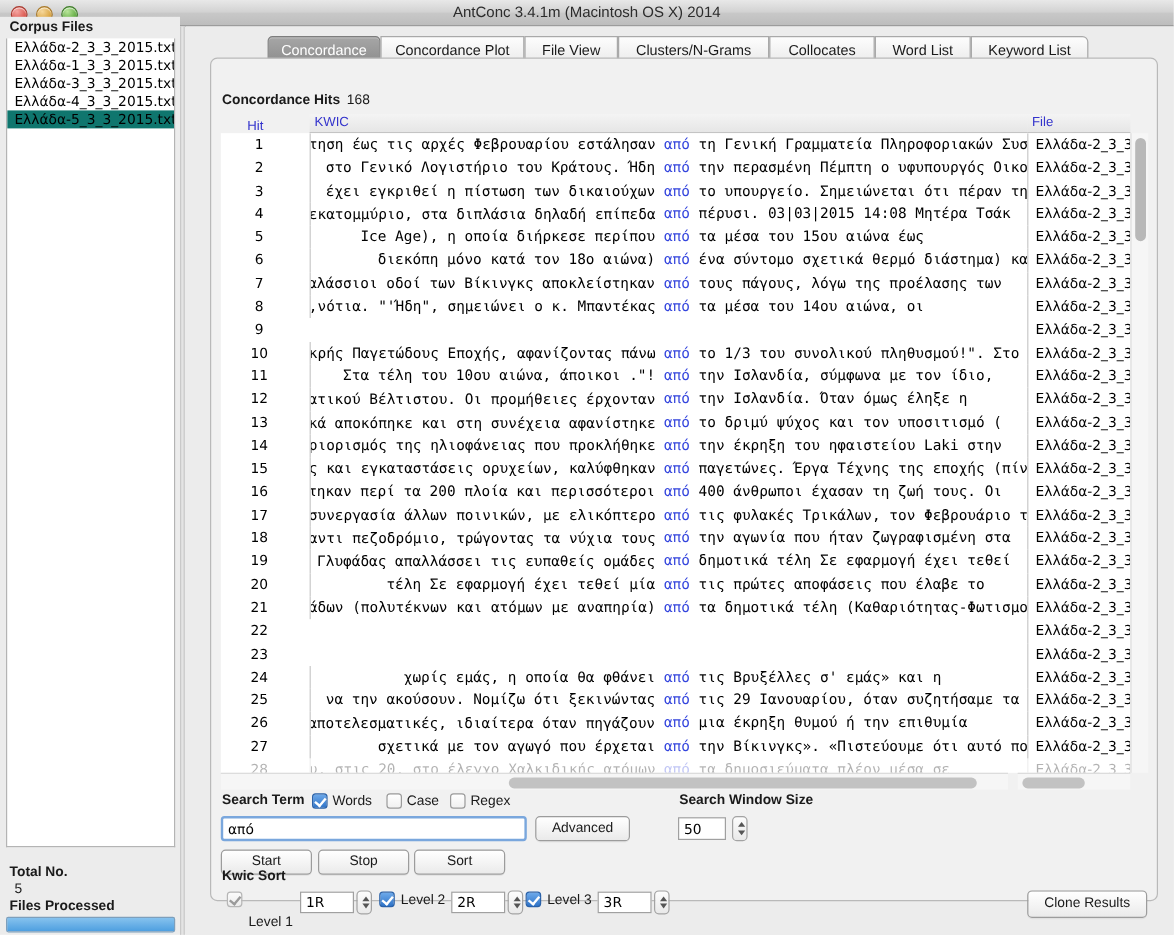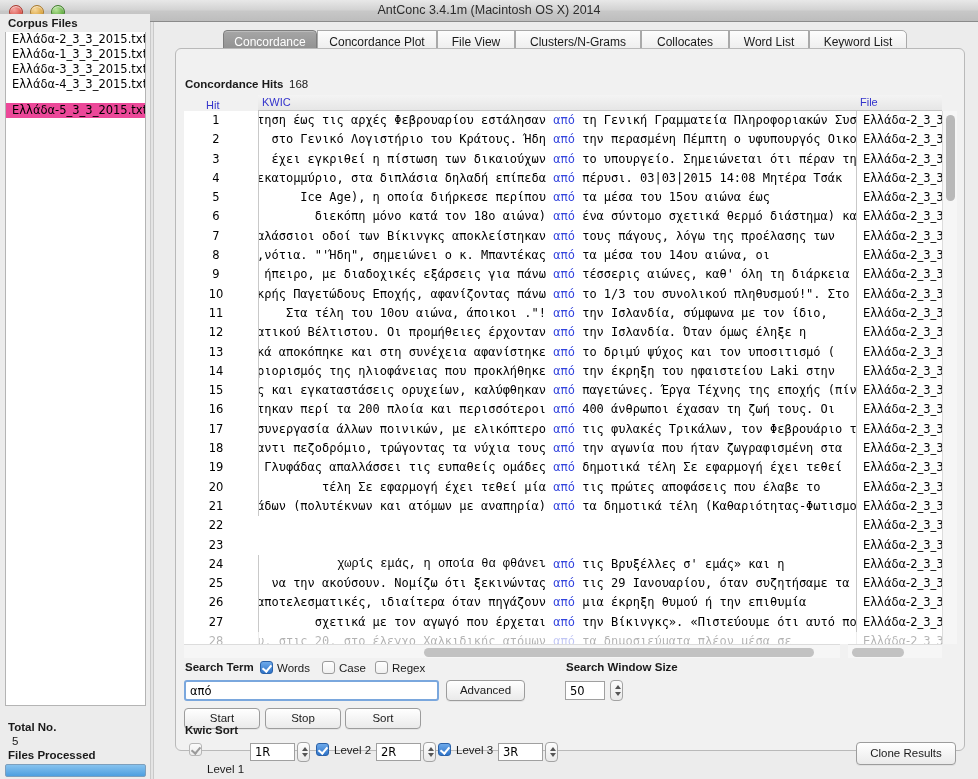--- a/index.html
+++ b/index.html
@@ -34,21 +34,21 @@
   #corpus-label{position:absolute;left:8px;top:3px;font-size:11.5px;font-weight:bold;color:#1a1a1a;}
   #file-list{
     position:absolute;left:5px;top:18px;width:141px;height:674px;
     background:#ffffff;border:1px solid #b4b4b4;border-top:none;
     overflow:hidden;box-sizing:border-box;
   }
   .file-item{
     font-family:"DejaVu Sans", sans-serif;
     font-size:11.5px;color:#000;padding:0 2px 0 6px;line-height:15px;white-space:nowrap;
   }
-  .file-item.sel{background:#ec4899;margin-top:11px;}
+  .file-item.sel{background:#0f766e;}
   #total-block{position:absolute;left:8px;top:706px;width:140px;}
   #total-no{font-size:11.5px;font-weight:bold;color:#1a1a1a;line-height:14px;}
   #total-num{font-size:11.5px;color:#1a1a1a;line-height:14px;padding-left:4px;}
   #files-proc{font-size:11.5px;font-weight:bold;color:#1a1a1a;line-height:15px;}
   #progress{
     position:absolute;left:5px;top:750px;width:141px;height:13px;
     background:linear-gradient(to bottom,#86c2ee,#4e9fe0);
     border:1px solid #7d9fbc;border-radius:2px;box-sizing:border-box;
   }
 
@@ -279,23 +279,20 @@
         </div>
         <div class="row">
           <div class="cell-hit">8</div>
           <div class="cell-kwic">
             <div class="kwic-inner" style="right: auto; left: 0px;"><span class="kw-left" style="width: 287px; overflow: hidden; direction: rtl; white-space: nowrap; vertical-align: top;">νότια.  "'Ήδη", σημειώνει ο κ. Μπαντέκας, "</span> <span class="kw-node">από</span> <span>τα μέσα του 14ου αιώνα, οι</span></div>
           </div>
           <div class="cell-file">Ελλάδα-2_3_3</div>
         </div>
         <div class="row">
           <div class="cell-hit">9</div>
-          <div class="cell-kwic">
-            <div class="kwic-inner" style="right: auto; left: 0px;"><span class="kw-left" style="width: 287px; overflow: hidden; direction: rtl; white-space: nowrap; vertical-align: top;">ήπειρο, με διαδοχικές εξάρσεις για πάνω</span> <span class="kw-node">από</span> <span>τέσσερις αιώνες, καθ' όλη τη διάρκεια</span></div>
-          </div>
           <div class="cell-file">Ελλάδα-2_3_3</div>
         </div>
         <div class="row">
           <div class="cell-hit">10</div>
           <div class="cell-kwic">
             <div class="kwic-inner" style="right: auto; left: 0px;"><span class="kw-left" style="width: 287px; overflow: hidden; direction: rtl; white-space: nowrap; vertical-align: top;">κρής Παγετώδους Εποχής, αφανίζοντας πάνω</span> <span class="kw-node">από</span> <span>το 1/3 του συνολικού πληθυσμού!".  Στο</span></div>
           </div>
           <div class="cell-file">Ελλάδα-2_3_3</div>
         </div>
         <div class="row">
@@ -379,21 +376,21 @@
           <div class="cell-hit">22</div>
           <div class="cell-file">Ελλάδα-2_3_3</div>
         </div>
         <div class="row">
           <div class="cell-hit">23</div>
           <div class="cell-file">Ελλάδα-2_3_3</div>
         </div>
         <div class="row">
           <div class="cell-hit">24</div>
           <div class="cell-kwic">
-            <div class="kwic-inner" style="right: auto; left: 0px;"><span class="kw-left" style="width: 287px; overflow: hidden; direction: rtl; white-space: nowrap; vertical-align: top; font-family: Liberation Mono, monospace;">χωρίς εμάς, η οποία θα φθάνει</span> <span class="kw-node">από</span> <span>τις Βρυξέλλες σ' εμάς» και η</span></div>
+            <div class="kwic-inner" style="right: auto; left: 0px;"><span class="kw-left" style="width: 287px; overflow: hidden; direction: rtl; white-space: nowrap; vertical-align: top;">χωρίς εμάς, η οποία θα φθάνει</span> <span class="kw-node">από</span> <span>τις Βρυξέλλες σ' εμάς» και η</span></div>
           </div>
           <div class="cell-file">Ελλάδα-2_3_3</div>
         </div>
         <div class="row">
           <div class="cell-hit">25</div>
           <div class="cell-kwic">
             <div class="kwic-inner" style="right: auto; left: 0px;"><span class="kw-left" style="width: 287px; overflow: hidden; direction: rtl; white-space: nowrap; vertical-align: top;">να την ακούσουν. Νομίζω ότι ξεκινώντας</span> <span class="kw-node">από</span> <span>τις 29 Ιανουαρίου, όταν συζητήσαμε τα</span></div>
           </div>
           <div class="cell-file">Ελλάδα-2_3_3</div>
         </div>

